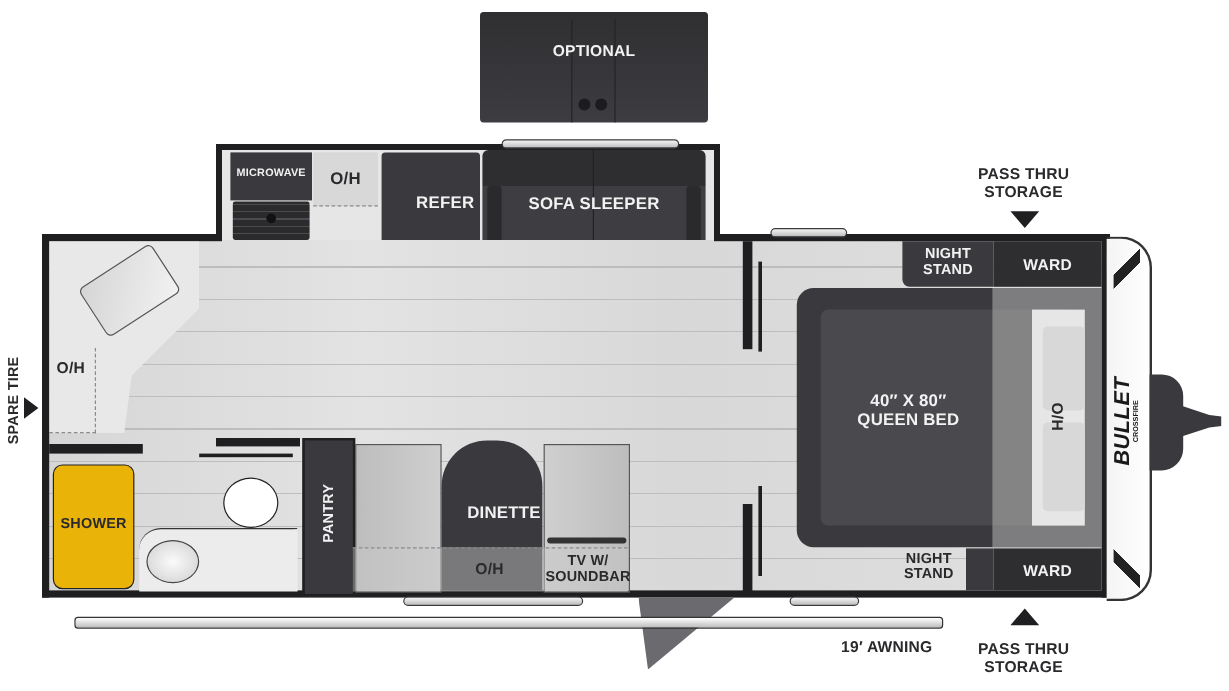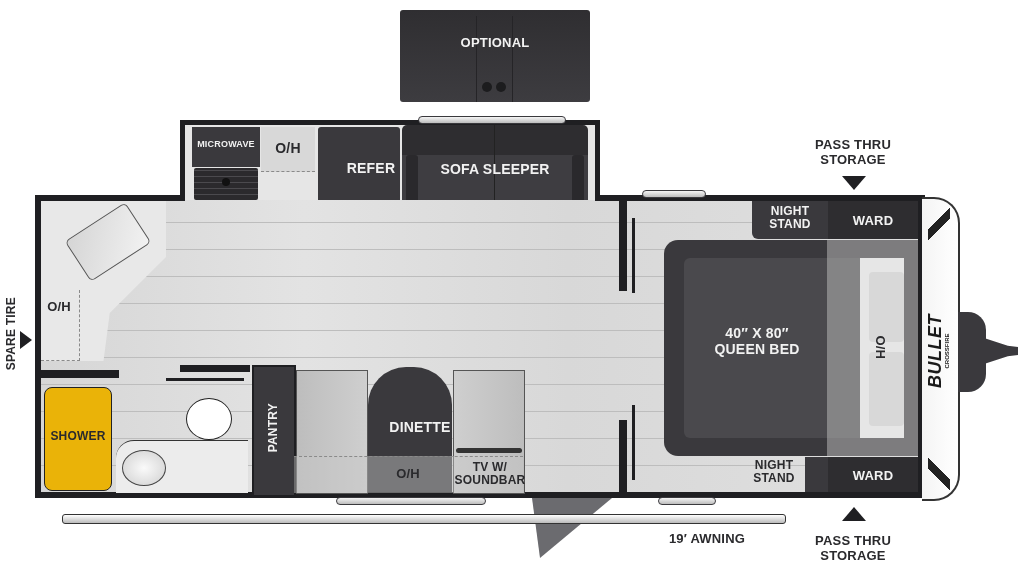--- a/index.html
+++ b/index.html
@@ -168,13 +168,13 @@
 <div class="abs arrow-up" style="left:842px;top:507px;"></div>
 <div class="lbl lbl-d" style="left:800px;top:534px;width:106px;font-size:13px;">
   <div>PASS THRU</div>
   <div>STORAGE</div>
 </div>
 
 <div class="rail" style="left:336px;top:497px;width:148px;"></div>
 <div class="rail" style="left:658px;top:497px;width:56px;"></div>
 <div class="abs" style="left:532px;top:498px;width:80px;height:60px;background:#6b6b6f;clip-path:polygon(0 0,100% 0,10% 100%);"></div>
 <div class="abs" style="left:62px;top:514px;width:722px;height:8px;background:linear-gradient(#ffffff,#bbbbbb);border:1.5px solid #333;border-radius:3px;"></div>
-<div class="lbl lbl-d" style="left:652px;top:532px;width:110px;font-size:13px;">19′ AWNING</div>
+<div class="lbl lbl-d" style="left:684px;top:532px;width:110px;font-size:13px;">19′ AWNING</div>
 
 </body></html>

